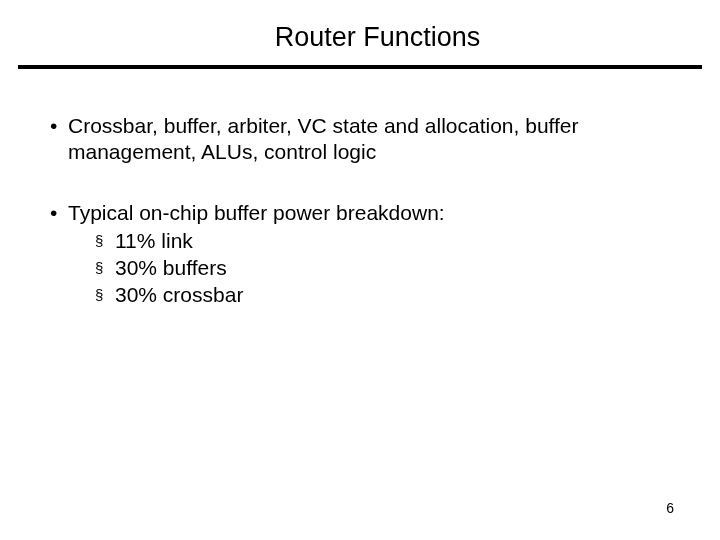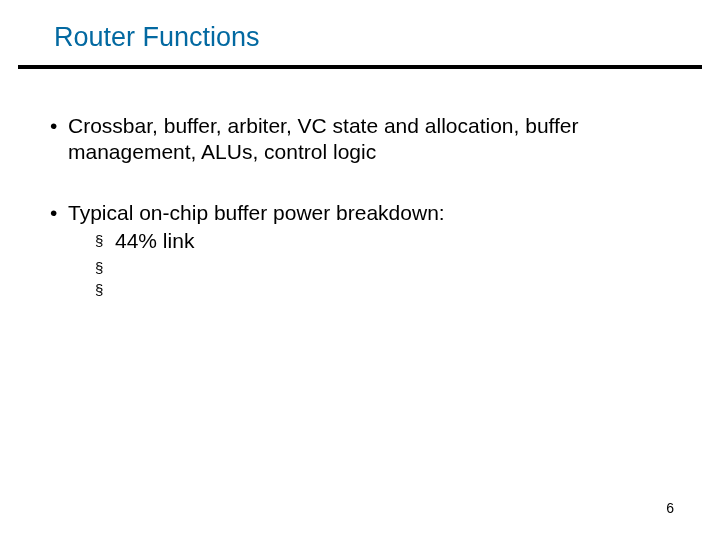--- a/index.html
+++ b/index.html
@@ -10,25 +10,26 @@
     position: relative;
     overflow: hidden;
   }
   .slide {
     width: 720px;
     height: 540px;
     position: relative;
     padding: 22px 0 0 0;
   }
   .title {
-    color: #0369a1;
+    color: #000000;
     font-size: 27px;
     font-weight: 400;
-    padding-left: 54px;
+    padding-left: 35px;
     padding-bottom: 12px;
+    text-align: center;
   }
   .rule {
     height: 4px;
     background: #000;
     margin: 0 18px 0 18px;
   }
   .content {
     padding: 44px 50px 0 50px;
     color: #000;
     font-size: 21px;
@@ -87,27 +88,29 @@
     </div>
 
     <div class="bullet-block">
       <div class="bullet-row">
         <div class="bullet-mark">•</div>
         <div class="bullet-text">Typical on-chip buffer power breakdown:</div>
       </div>
       <div class="sub-list">
         <div class="sub-row">
           <div class="sub-mark">§</div>
-          <div>44% link</div>
+          <div>11% link</div>
         </div>
         <div class="sub-row">
           <div class="sub-mark">§</div>
+          <div>30% buffers</div>
         </div>
         <div class="sub-row">
           <div class="sub-mark">§</div>
+          <div>30% crossbar</div>
         </div>
       </div>
     </div>
 
   </div>
 
   <div class="page-num">6</div>
 </div>
 
 </body></html>

